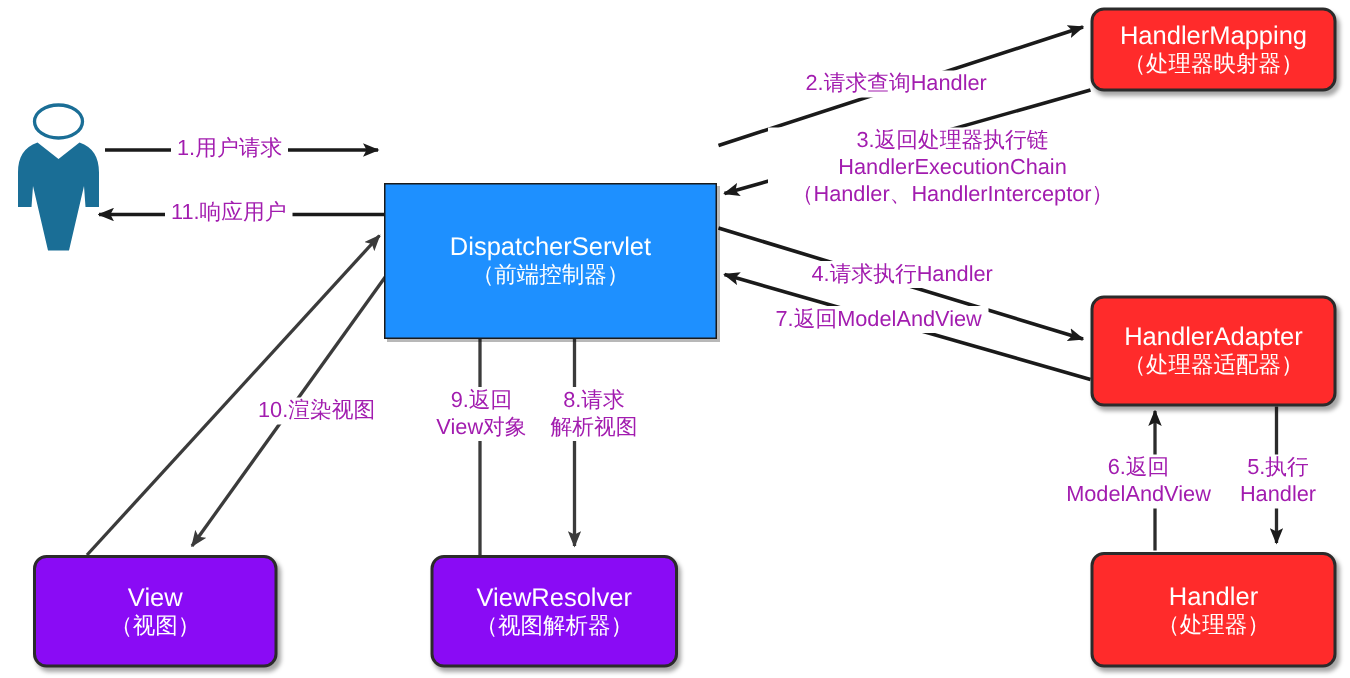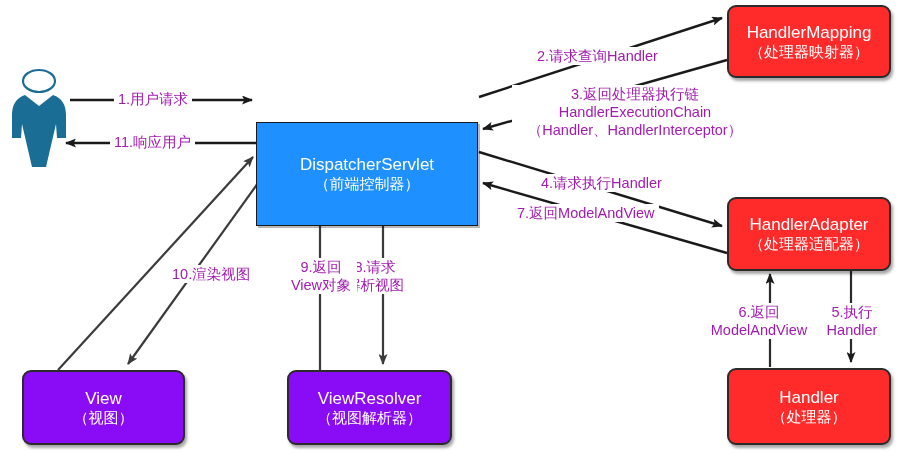--- a/index.html
+++ b/index.html
@@ -68,21 +68,21 @@
     <line x1="258" y1="183" x2="128" y2="364" stroke="#3b3b3b" stroke-width="2.2" marker-end="url(#ahg)"></line>
 
     <line x1="58" y1="370" x2="253" y2="157" stroke="#3b3b3b" stroke-width="2.2" marker-end="url(#ahg)"></line>
   </svg>
 
   <div class="node blue" style="left:256px;top:76px;width:222px;height:104px;">
     <div class="t1">DispatcherServlet</div>
     <div class="t2">（前端控制器）</div>
   </div>
 
-  <div class="node red" style="left:727px;top:5px;width:164px;height:73px;">
+  <div class="node red" style="left:727px;top:5px;width:164px;height:56px;">
     <div class="t1">HandlerMapping</div>
     <div class="t2">（处理器映射器）</div>
   </div>
 
   <div class="node red" style="left:727px;top:197px;width:164px;height:74px;">
     <div class="t1">HandlerAdapter</div>
     <div class="t2">（处理器适配器）</div>
   </div>
 
   <div class="node red" style="left:727px;top:368px;width:164px;height:77px;">
@@ -119,21 +119,21 @@
   <div class="edge-label multi" style="left:812px;top:303px;width:80px;">
     <div>5.执行</div>
     <div>Handler</div>
   </div>
 
   <div class="edge-label multi" style="left:704px;top:303px;width:110px;">
     <div>6.返回</div>
     <div>ModelAndView</div>
   </div>
 
-  <div class="edge-label multi" style="left:342px;top:258px;width:66px;">
+  <div class="edge-label multi" style="left:363px;top:258px;width:66px;">
     <div>8.请求</div>
     <div>解析视图</div>
   </div>
 
   <div class="edge-label multi" style="left:285px;top:258px;width:72px;">
     <div>9.返回</div>
     <div>View对象</div>
   </div>
 
   <div class="edge-label" style="left:168px;top:265px;padding:0 4px;">10.渲染视图</div>

